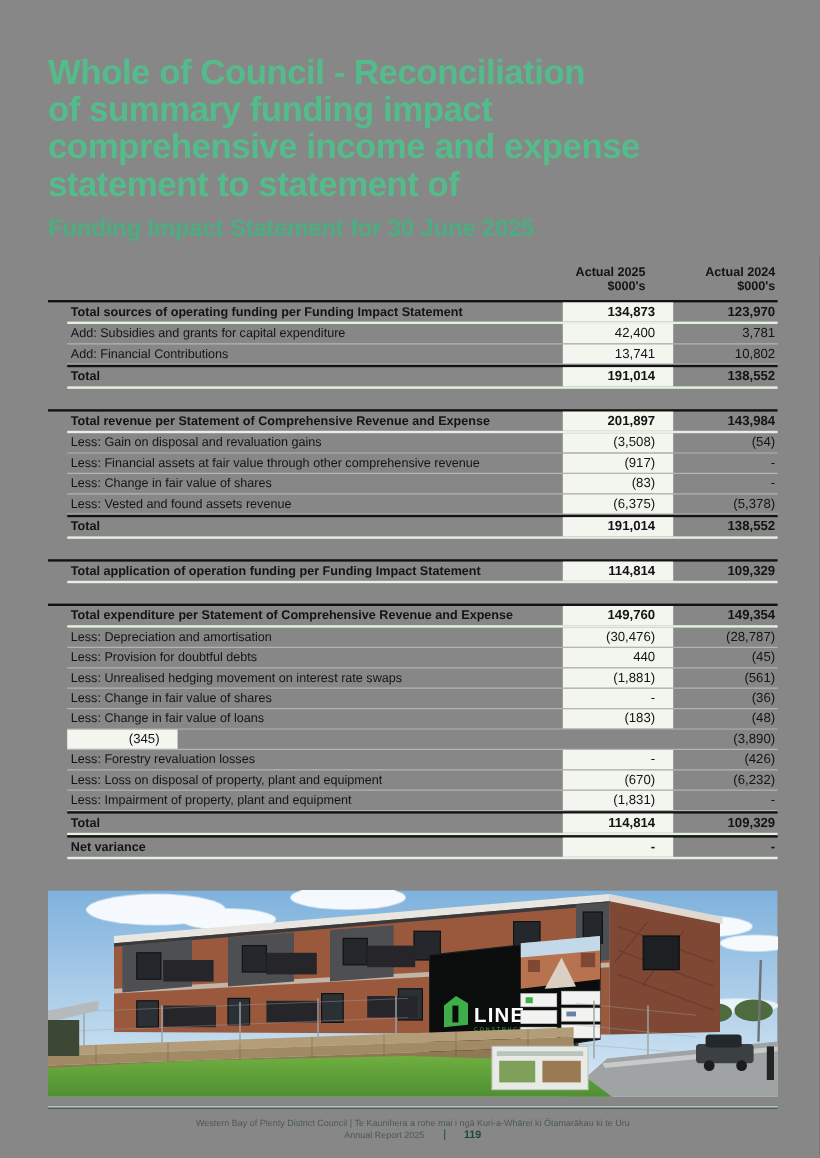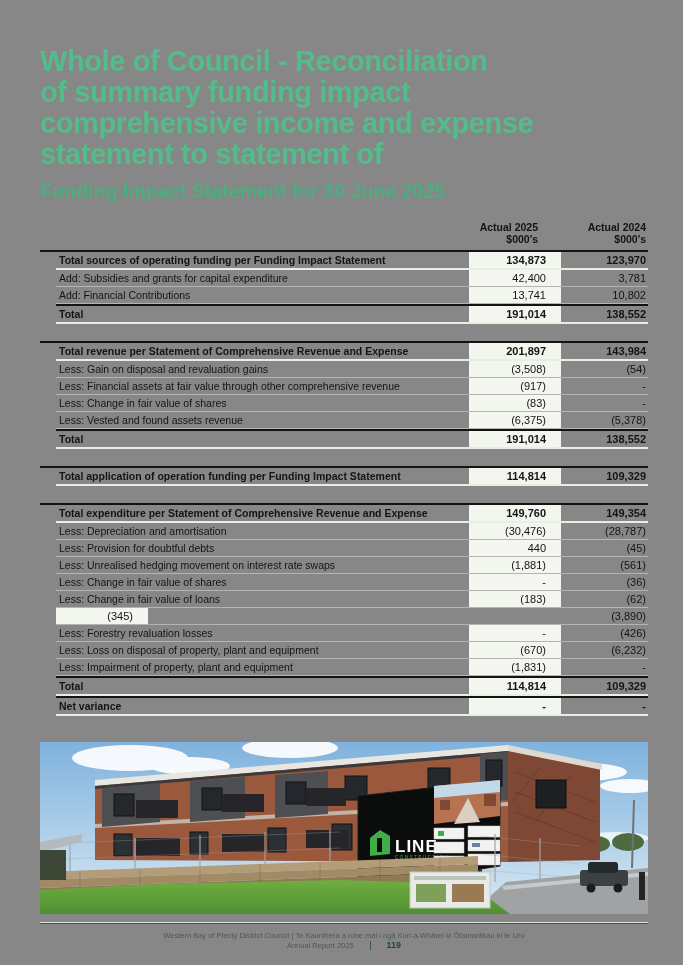--- a/index.html
+++ b/index.html
@@ -173,21 +173,21 @@
             <div class="trow item">
               <div class="c-label">Less: Change in fair value of shares</div>
               <div class="c-v25">-</div>
               <div class="c-gap"></div>
               <div class="c-v24">(36)</div>
             </div>
             <div class="trow item">
               <div class="c-label">Less: Change in fair value of loans</div>
               <div class="c-v25">(183)</div>
               <div class="c-gap"></div>
-              <div class="c-v24">(62)</div>
+              <div class="c-v24">(48)</div>
             </div>
             <div class="trow item">
               <div class="c-v25">(345)</div>
               <div class="c-gap"></div>
               <div class="c-v24">(3,890)</div>
             </div>
             <div class="trow item">
               <div class="c-label">Less: Forestry revaluation losses</div>
               <div class="c-v25">-</div>
               <div class="c-gap"></div>

